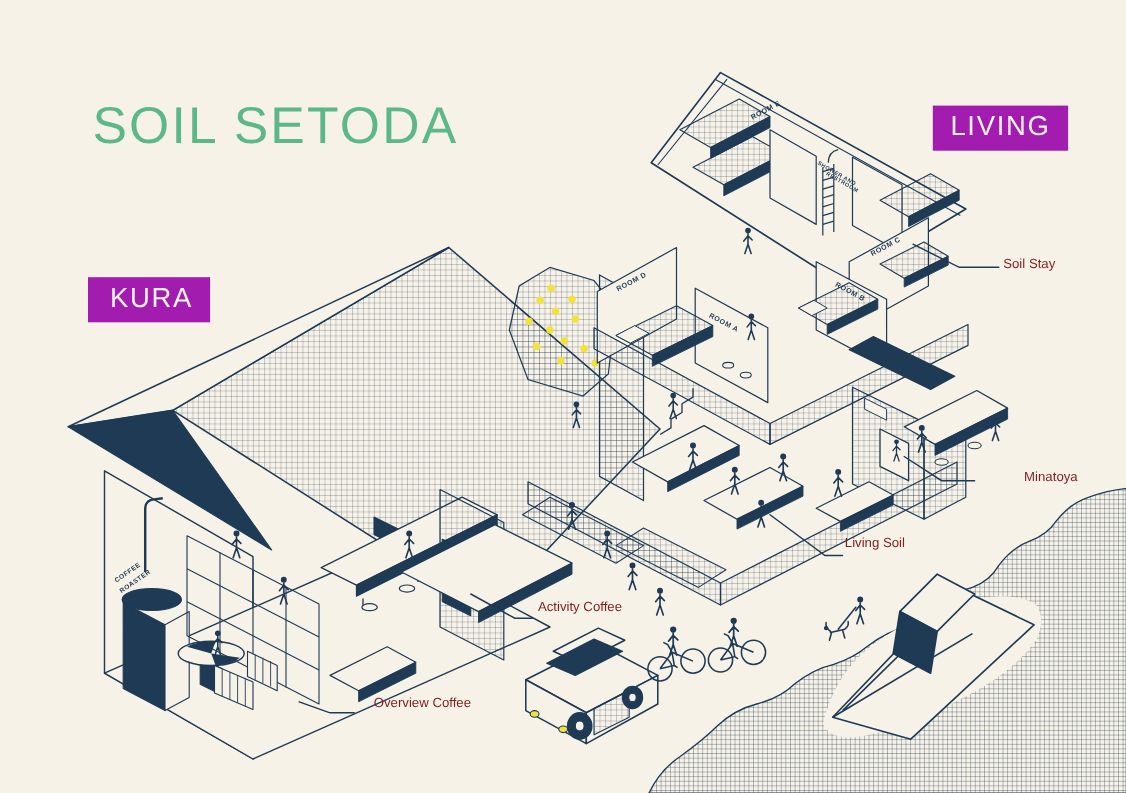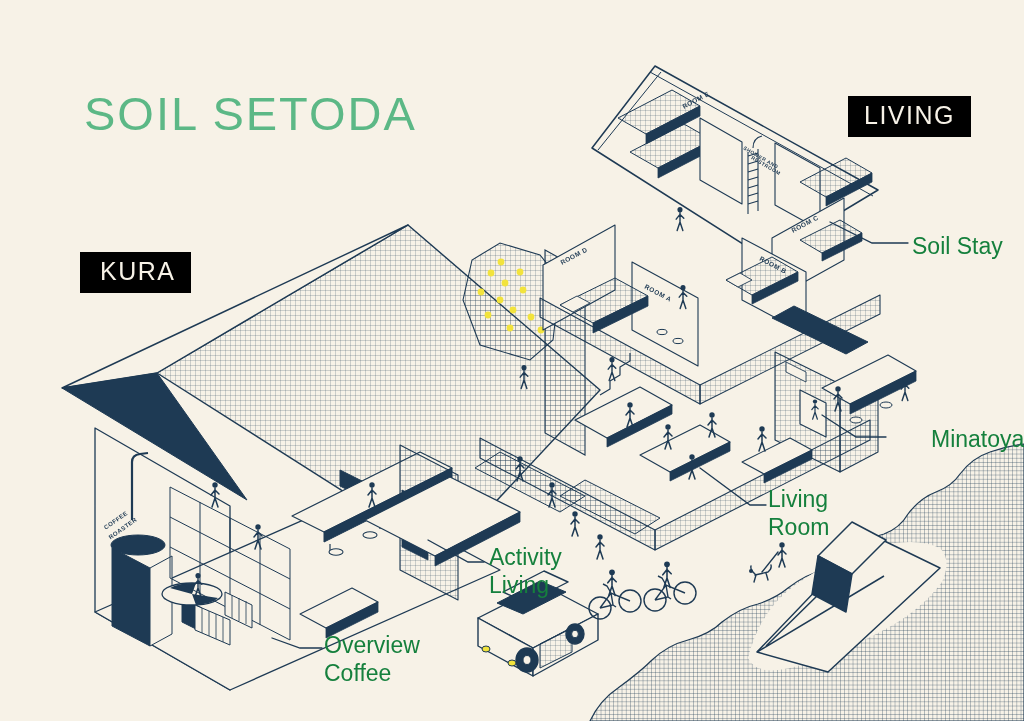--- a/index.html
+++ b/index.html
@@ -1,30 +1,30 @@
 <!DOCTYPE html>
 <html><head>
 <meta charset="utf-8">
 <style>
   html,body{margin:0;padding:0;background:#F7F2E7;}
   .stage{position:relative;width:1024px;height:721px;background:#F7F2E7;
          font-family:"Liberation Sans",sans-serif;overflow:hidden;}
   .stage svg{position:absolute;left:0;top:0;}
   .page-title{position:absolute;left:84px;top:86px;font-size:47px;font-weight:400;
               letter-spacing:2px;color:#5CB886;}
-  .badge{position:absolute;background:#000000;color:#F7F2E7;font-size:25px;
+  .badge{position:absolute;background:#a21caf;color:#F7F2E7;font-size:25px;
          letter-spacing:1.5px;padding:5px 16px 7px;}
   .badge-kura{left:80px;top:252px;padding-left:20px;}
   .badge-living{left:848px;top:96px;}
-  .callout{position:absolute;color:#15803d;font-size:23px;line-height:1.2;}
+  .callout{position:absolute;color:#7f1d1d;font-size:12px;line-height:1.2;}
   .co-soil-stay{left:912px;top:233px;}
   .co-minatoya{left:892px;top:426px;margin-left:39px;}
   .co-living-room{left:768px;top:486px;width:86px;}
   .co-activity-center{left:489px;top:544px;width:100px;}
-  .co-overview-coffee{left:324px;top:632px;width:120px;}
+  .co-overview-coffee{left:324px;top:632px;width:120px;text-align:center;}
   .iso-label{font-weight:700;fill:#1E3A54;letter-spacing:.5px;}
 </style>
 </head>
 <body>
 
 <div class="stage">
 
 <svg width="1024" height="721" viewBox="0 0 1024 721">
   <defs>
     <pattern id="xh" width="5" height="5" patternUnits="userSpaceOnUse">
@@ -273,17 +273,17 @@
   </g>
 </svg>
 
 <div class="page-title">SOIL SETODA</div>
 
 <div class="badge badge-kura">KURA</div>
 <div class="badge badge-living">LIVING</div>
 
 <div class="callout co-soil-stay">Soil Stay</div>
 <div class="callout co-minatoya">Minatoya</div>
-<div class="callout co-living-room">Living Room</div>
-<div class="callout co-activity-center">Activity Living</div>
+<div class="callout co-living-room">Living Soil</div>
+<div class="callout co-activity-center">Activity Coffee</div>
 <div class="callout co-overview-coffee">Overview Coffee</div>
 
 </div>
 
 </body></html>

